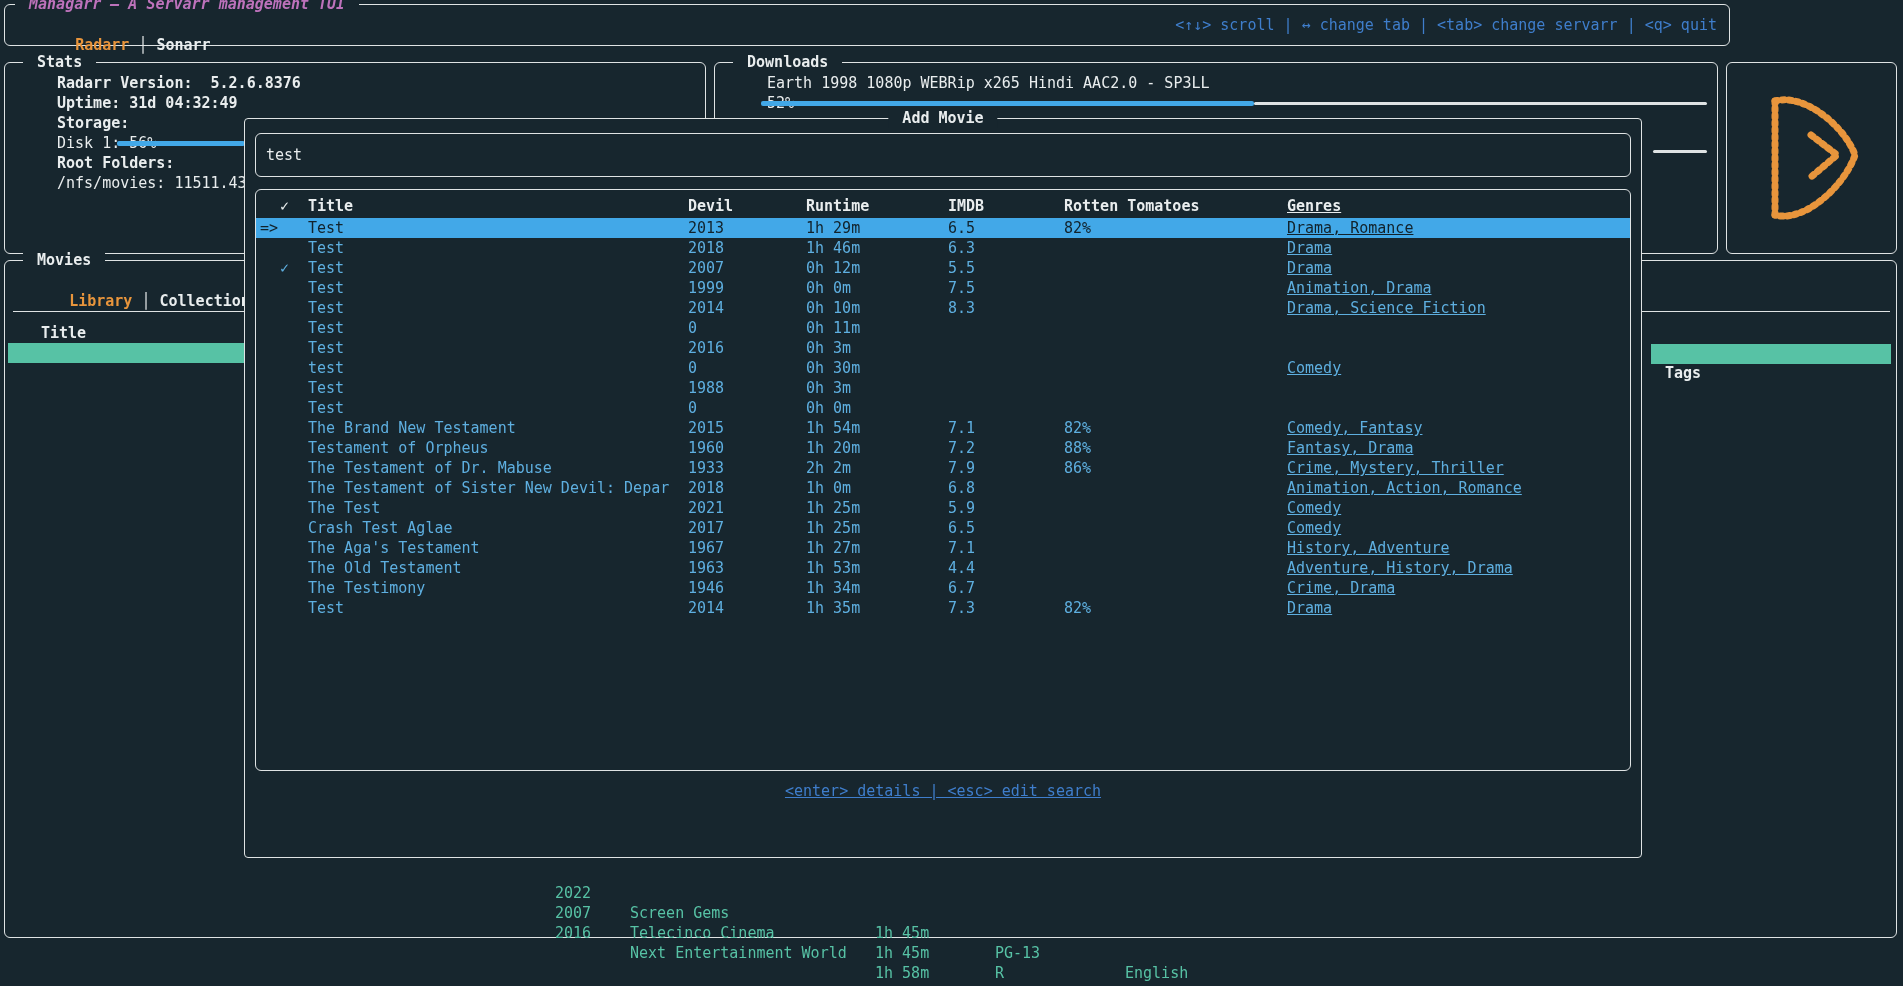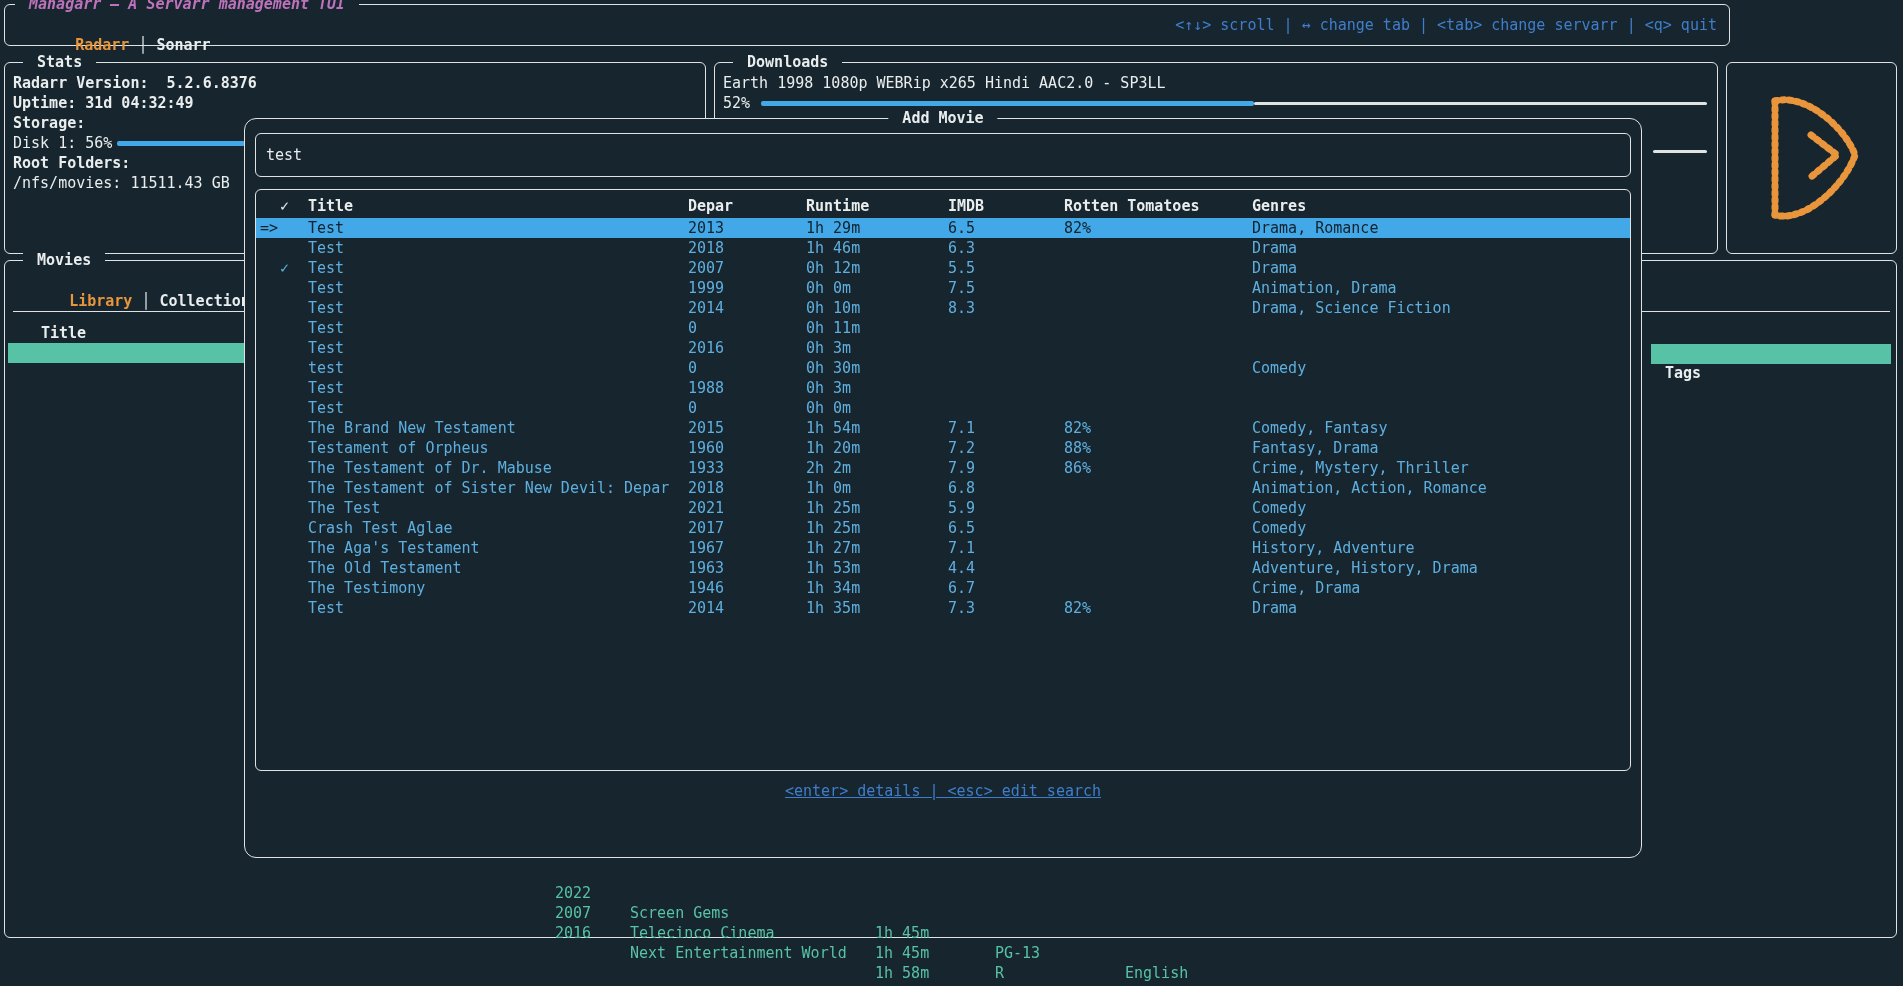--- a/index.html
+++ b/index.html
@@ -14,21 +14,21 @@
     --teal:#57c2a5;
     --dark:#12222b;
   }
   *{margin:0;padding:0;box-sizing:border-box;}
   html,body{background:#0d161c;}
   body{font-family:"DejaVu Sans Mono", monospace;}
   #screen{position:relative;width:1903px;height:986px;background:var(--bg);
     overflow:hidden;font-size:15px;line-height:20px;color:var(--fg);}
   .panel{position:absolute;border:1px solid var(--border);border-radius:6px;background:transparent;}
   .panel-title{position:absolute;top:-11px;background:var(--bg);padding:0 5px;font-weight:bold;white-space:pre;}
-  .row20{height:20px;white-space:pre;display:block;}
+  .row20{height:20px;white-space:pre;display:block;margin-left:44px;}
   .pre{white-space:pre;}
   .bold{font-weight:bold;}
   .blue{color:var(--keyblue);}
   .orange{color:var(--orange);}
   .abs{position:absolute;}
   
   #movie-list{position:absolute;left:8px;top:343px;width:236px;overflow:hidden;}
   .lrow{position:relative;height:20px;color:var(--teal);white-space:pre;overflow:hidden;}
   .lrow .l-mark{position:absolute;left:2px;width:28px;}
   .lrow.sel-teal{background:var(--teal);color:var(--dark);}
@@ -36,36 +36,36 @@
   #bottom-rows{position:absolute;left:0;top:863px;width:1903px;}
   .brow{position:relative;height:20px;color:var(--teal);white-space:pre;}
   .brow .b-year{position:absolute;left:555px;}
   .brow .b-studio{position:absolute;left:630px;}
   .brow .b-runtime{position:absolute;left:875px;}
   .brow .b-cert{position:absolute;left:995px;}
   .brow .b-lang{position:absolute;left:1125px;}
   .brow .b-size{position:absolute;left:1240px;}
   
   #add-movie-modal{position:absolute;left:244px;top:118px;width:1398px;height:740px;
-    background:var(--bg);border:1px solid var(--border);border-radius:12px;z-index:5;}
+    background:var(--bg);border:1px solid var(--border);border-radius:4px;z-index:5;}
   #search-box{position:absolute;left:10px;top:14px;width:1376px;height:44px;
     border:1px solid var(--border);border-radius:6px;}
   #search-box .search-text{position:absolute;left:10px;top:11px;white-space:pre;}
   #results-box{position:absolute;left:10px;top:70px;width:1376px;height:582px;
     border:1px solid var(--border);border-radius:6px;overflow:hidden;}
   #results-header{position:relative;height:22px;margin-top:6px;font-weight:bold;}
   .cc{position:absolute;white-space:pre;}
   .c-mark{left:4px;}
   .c-check{left:24px;}
   .c-title{left:52px;}
   .c-year{left:432px;}
   .c-runtime{left:550px;}
   .c-imdb{left:692px;}
   .c-rt{left:808px;}
-  .c-genres{left:996px;}
+  .c-genres{left:1031px;text-decoration:underline;}
   .mrow{position:relative;height:20px;color:var(--rowblue);}
   .mrow.sel{background:var(--selblue);color:var(--dark);}
   #modal-help{position:absolute;left:0;right:0;top:662px;text-align:center;
     color:var(--keyblue);white-space:pre;text-decoration:underline;}
   
   .gauge{position:absolute;height:5px;border-radius:2px;}
   
   .tabdiv{color:var(--border);font-weight:normal;}
 </style>
 </head>
@@ -288,21 +288,21 @@
     <span class="panel-title" style="left:50%;transform:translateX(-50%);"> Add Movie </span>
 
     <div id="search-box">
       <span class="search-text">test</span>
     </div>
 
     <div id="results-box">
       <div id="results-header">
         <span class="cc c-check">✓</span>
         <span class="cc c-title">Title</span>
-        <span class="cc c-year">Depar</span>
+        <span class="cc c-year">Devil</span>
         <span class="cc c-runtime">Runtime</span>
         <span class="cc c-imdb">IMDB</span>
         <span class="cc c-rt">Rotten Tomatoes</span>
         <span class="cc c-genres">Genres</span>
       </div>
       <div id="results-rows">
 
       <div class="mrow sel">
             <span class="cc c-mark">=&gt;</span>
             <span class="cc c-check"></span>

